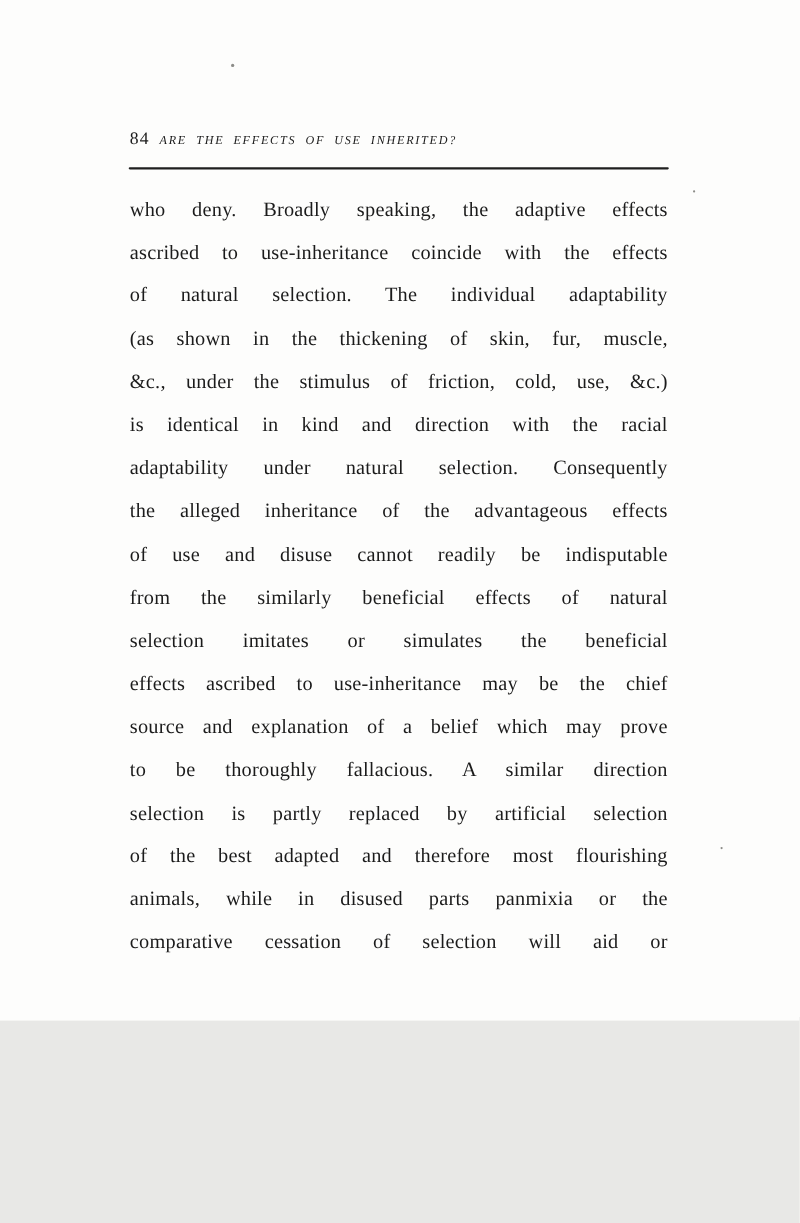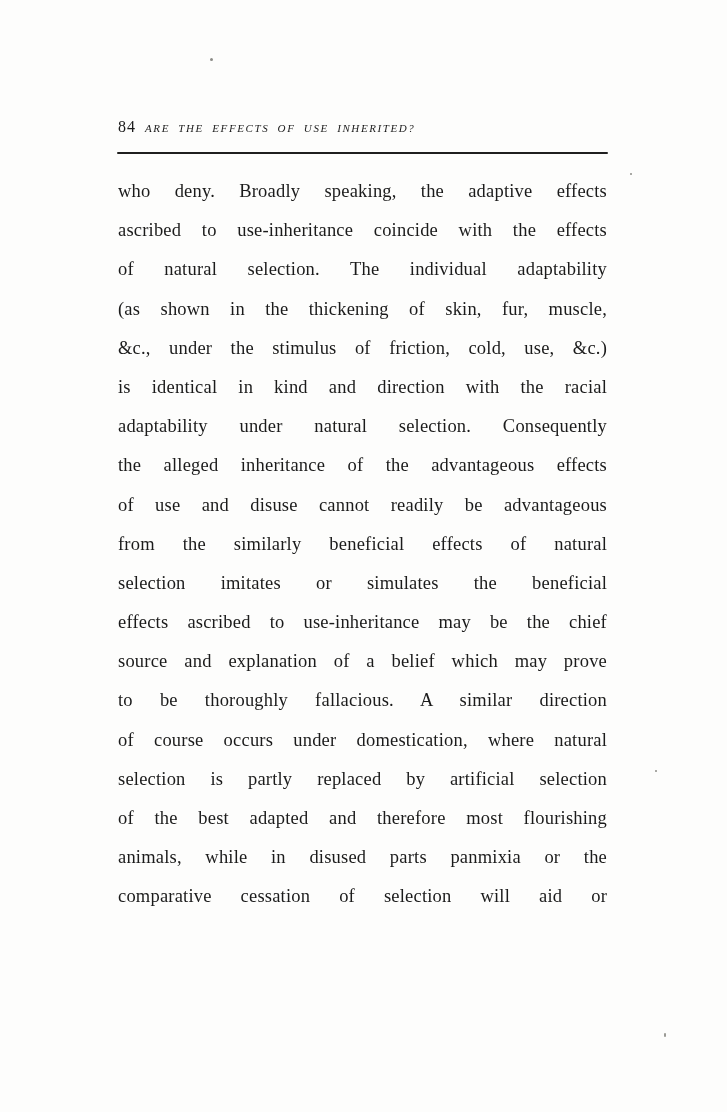--- a/index.html
+++ b/index.html
@@ -3,21 +3,21 @@
 <meta charset="utf-8">
 <style>
   html, body {
     margin: 0;
     padding: 0;
     background: #e8e8e6;
   }
   .page {
     position: relative;
     width: 727px;
-    height: 1112px;
+    height: 928px;
     margin: 0 auto;
     background: #fdfdfc;
     color: #1b1b1b;
     font-family: "Liberation Serif", "DejaVu Serif", serif;
     overflow: hidden;
   }
   .header {
     position: absolute;
     left: 118px;
     top: 118px;
@@ -94,26 +94,25 @@
 
   <div class="page-body">
     <div class="text-line">who deny.  Broadly speaking, the adaptive effects</div>
     <div class="text-line">ascribed to use-inheritance coincide with the effects</div>
     <div class="text-line">of natural selection.  The individual adaptability</div>
     <div class="text-line">(as shown in the thickening of skin, fur, muscle,</div>
     <div class="text-line">&amp;c., under the stimulus of friction, cold, use, &amp;c.)</div>
     <div class="text-line">is identical in kind and direction with the racial</div>
     <div class="text-line">adaptability under natural selection.  Consequently</div>
     <div class="text-line">the alleged inheritance of the advantageous effects</div>
-    <div class="text-line">of use and disuse cannot readily be advantageous</div>
+    <div class="text-line">of use and disuse cannot readily be indisputable</div>
     <div class="text-line">from the similarly beneficial effects of natural</div>
     <div class="text-line">selection imitates or simulates the beneficial</div>
     <div class="text-line">effects ascribed to use-inheritance may be the chief</div>
     <div class="text-line">source and explanation of a belief which may prove</div>
     <div class="text-line">to be thoroughly fallacious.  A similar direction</div>
-    <div class="text-line">of course occurs under domestication, where natural</div>
     <div class="text-line">selection is partly replaced by artificial selection</div>
     <div class="text-line">of the best adapted and therefore most flourishing</div>
     <div class="text-line">animals, while in disused parts panmixia or the</div>
     <div class="text-line">comparative cessation of selection will aid or</div>
   </div>
 
 </div>
 
 </body></html>

